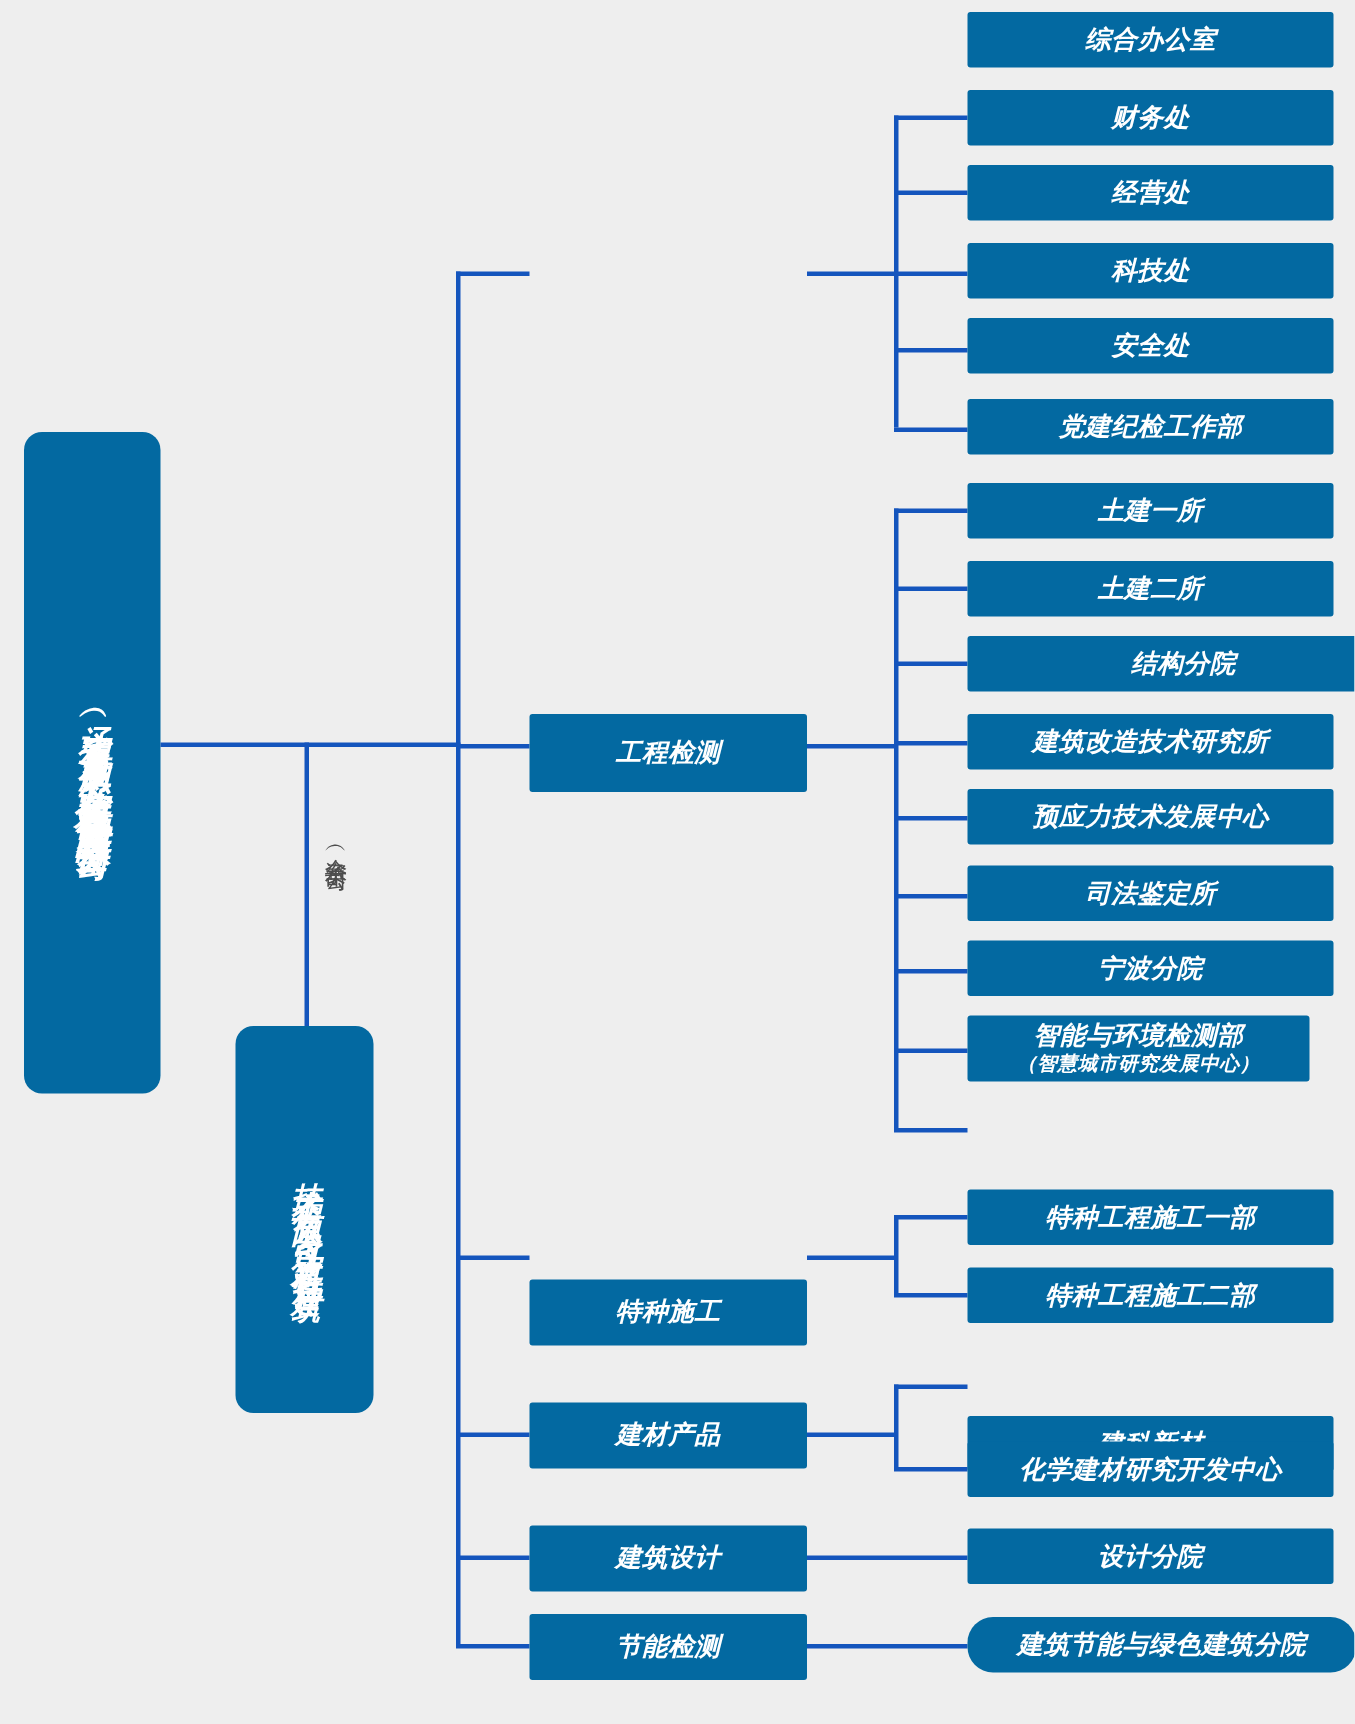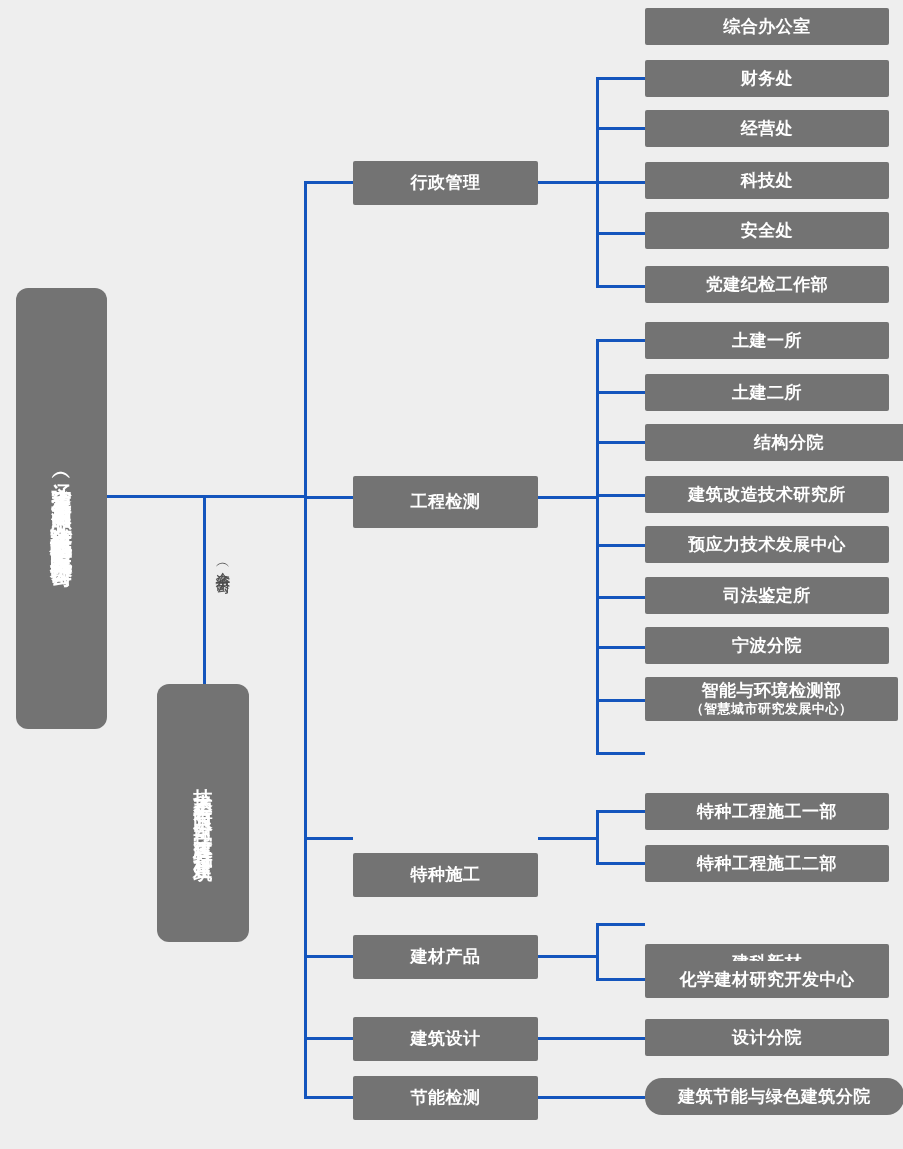--- a/index.html
+++ b/index.html
@@ -15,29 +15,30 @@
     position: relative;
     width: 903px;
     height: 1149px;
     background: #eeeeee;
     overflow: hidden;
   }
 
   
   .node {
     position: absolute;
-    background: #737373;
+    background: #0369a1;
     color: #ffffff;
     display: flex;
     align-items: center;
     justify-content: center;
     text-align: center;
     box-sizing: border-box;
     line-height: 1.15;
     letter-spacing: 0.5px;
+    font-style: italic;
   }
 
   
   .node.vertical {
     border-radius: 12px;
     writing-mode: vertical-rl;
     text-orientation: upright;
     letter-spacing: 3px;
     flex-direction: row;
     align-items: center;
@@ -120,23 +121,20 @@
 
   <div class="annot" style="left:213px; top:558px;">（全资子公司）</div>
 
   <div class="conn h" style="left:107px; top:495px; width:200px;"></div>
 
   <div class="conn v" style="left:203px; top:495px; height:189px;"></div>
 
   <div class="conn v" style="left:304px; top:181px; height:916px;"></div>
 
   <div class="conn h" style="left:304px; top:181px; width:49px;"></div>
-  <div class="node mid" style="left:353px; top:161px; width:185px; height:44px;">
-    <span>行政管理</span>
-  </div>
 
   <div class="conn h" style="left:538px; top:181px; width:60px;"></div>
   <div class="conn v" style="left:596px; top:77px; height:208px;"></div>
 
   <div class="node leaf" style="left:645px; top:8px; width:244px; height:37px;">
     <span>综合办公室</span>
   </div>
 
   <div class="conn h" style="left:596px; top:77px; width:49px;"></div>
   <div class="node leaf" style="left:645px; top:60px; width:244px; height:37px;">
@@ -199,21 +197,21 @@
   <div class="node leaf" style="left:645px; top:577px; width:244px; height:37px;">
     <span>司法鉴定所</span>
   </div>
 
   <div class="conn h" style="left:596px; top:646px; width:49px;"></div>
   <div class="node leaf" style="left:645px; top:627px; width:244px; height:37px;">
     <span>宁波分院</span>
   </div>
 
   <div class="conn h" style="left:596px; top:699px; width:49px;"></div>
-  <div class="node leaf" style="left:645px; top:677px; width:253px; height:44px;">
+  <div class="node leaf" style="left:645px; top:677px; width:228px; height:44px;">
     <span>智能与环境检测部</span>
     <span class="sub-line">（智慧城市研究发展中心）</span>
   </div>
 
   <div class="conn h" style="left:596px; top:752px; width:49px;"></div>
 
   <div class="conn h" style="left:304px; top:837px; width:49px;"></div>
   <div class="node mid" style="left:353px; top:817px; width:185px; height:44px;margin-top:36px;">
     <span>特种施工</span>
   </div>

